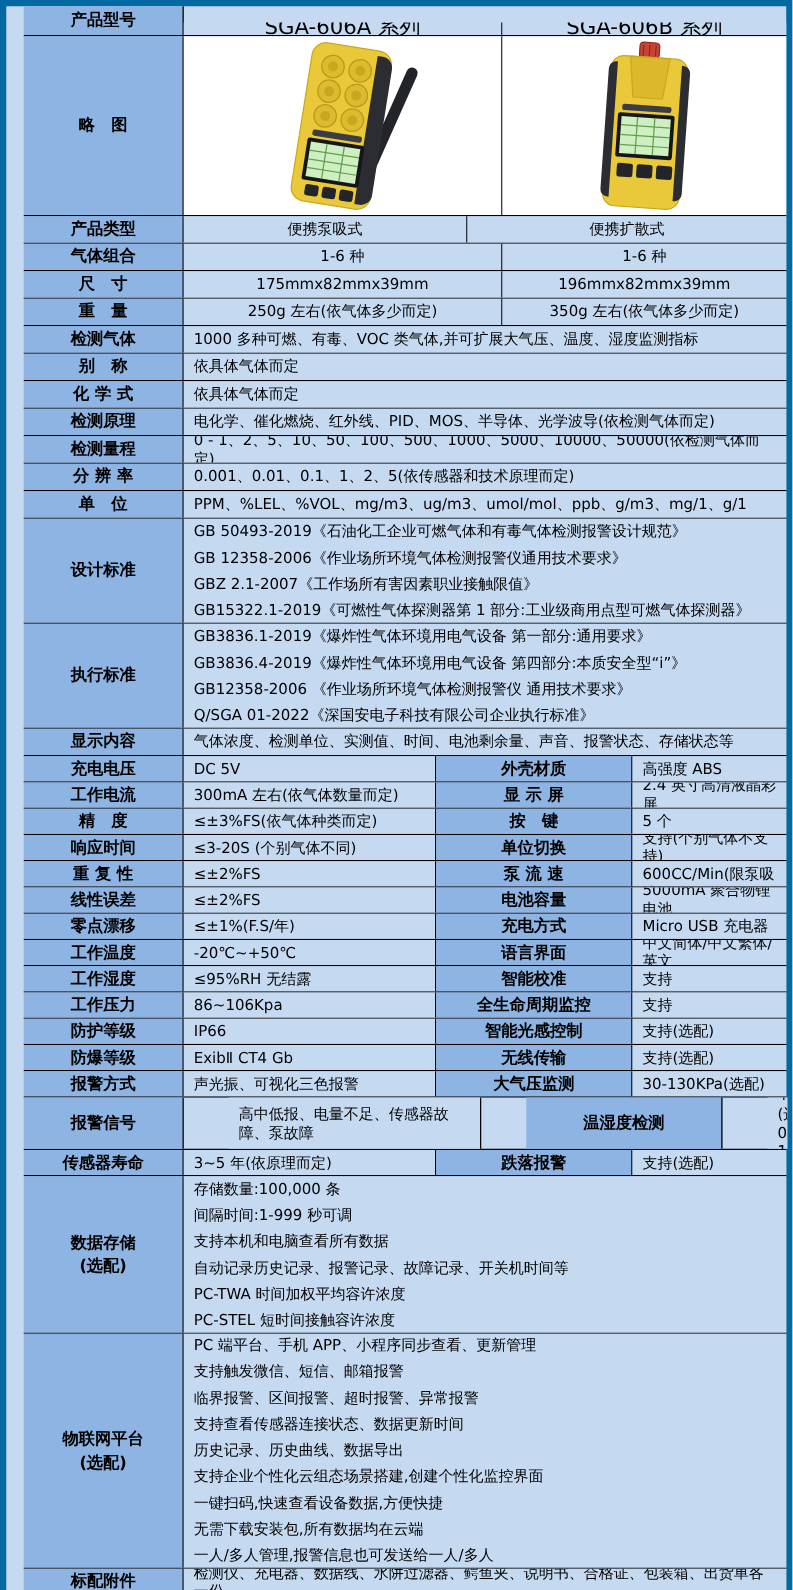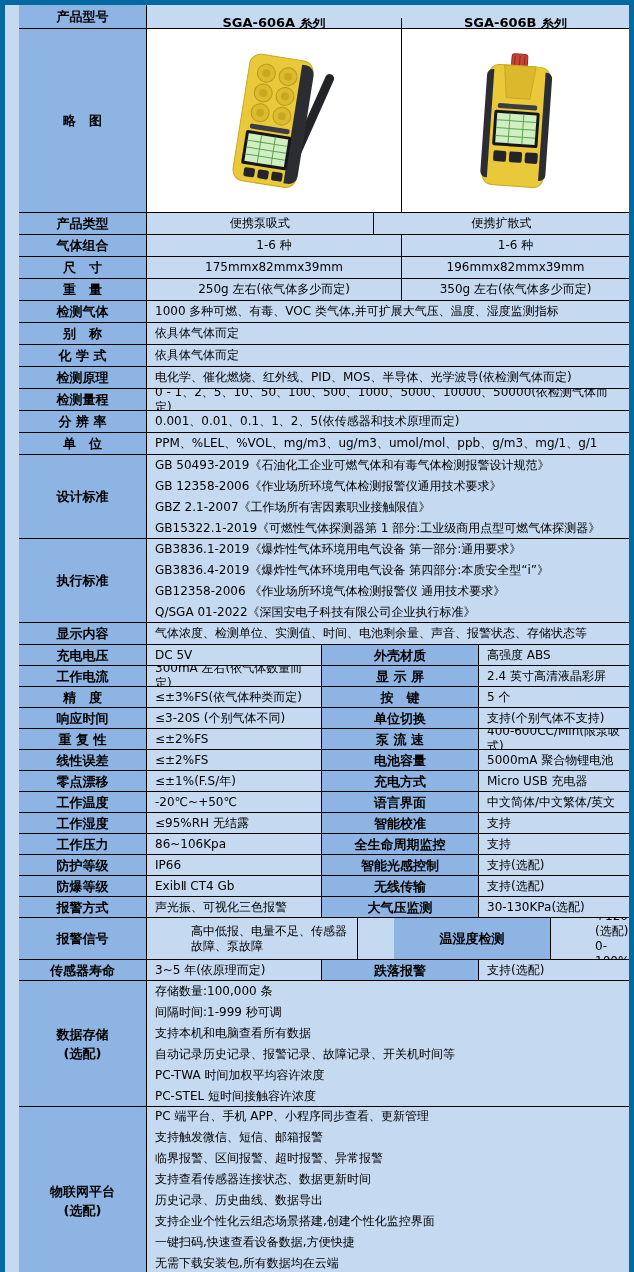--- a/index.html
+++ b/index.html
@@ -22,34 +22,34 @@
   }
   .cell:last-child { border-right: none; }
   .lbl {
     background: #8DB4E2;
     font-weight: bold;
     justify-content: center; text-align: center;
     font-size: 13px;
     white-space: pre-line;
     line-height: 19px;
   }
-  .b { font-weight: bold; font-size: 13px; margin-top: 13px; }
+  .b { font-weight: normal; font-size: 17px; margin-top: 13px; }
   .center { justify-content: center; text-align: center; }
   .left { padding: 0 8px; }
   .ml { white-space: pre-line; line-height: 21px; padding: 1px 8px; }
   .pre { white-space: pre-line; }
   .w-label { width: 128px; flex: none; }
   .w-a { width: 255px; flex: none; }
   .w-b { flex: 1; }
-  .w-v1 { width: 175px; flex: none; }
+  .w-v1 { width: 202px; flex: none; }
   .w-l2 { width: 157px; flex: none; }
   .w-v2 { flex: 1; }
   .h24 { height: 24px; }  .h22 { height: 22px; }  .h21 { height: 21px; }
   .h42 { height: 42px; gap: 36px; }  .h84 { height: 84px; }  .h126 { height: 126px; }
-  .h188 { height: 188px; } .h144 { height: 184px; }
+  .h188 { height: 188px; } .h144 { height: 144px; }
   .img-cell { background: #fff; justify-content: center; }
 </style>
 </head>
 <body>
 
 <div class="spec-table">
 
   <div class="row h24">
     <div class="cell lbl w-label">产品型号</div>
     <div class="cell w-a center b">SGA-606A 系列</div>

